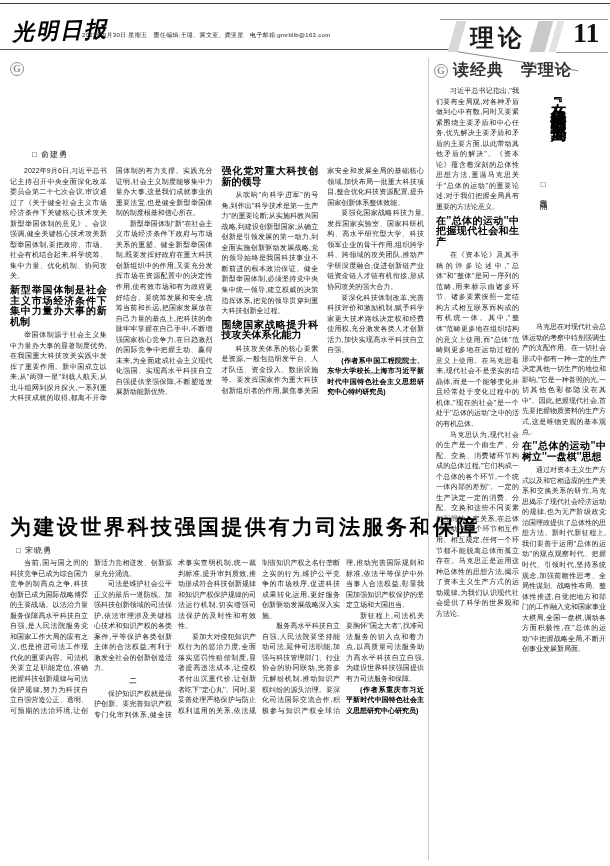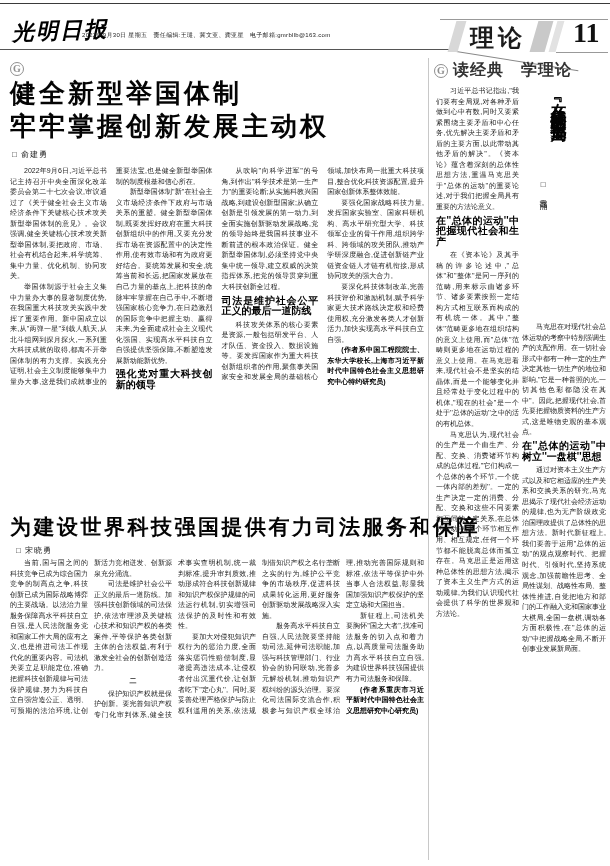--- a/index.html
+++ b/index.html
@@ -33,21 +33,21 @@
   .body-cols{font-size:7px;line-height:10.55px;text-align:justify;overflow:hidden;color:#1c1c1c;}
   .body-cols p{margin:0;text-indent:2em;}
   .body-cols p.sub{font-weight:bold;text-indent:0;margin:3px 0;font-size:10px;color:#000;}
   .body-cols p.marker{font-weight:bold;text-align:center;text-indent:0;margin:2px 0;}
   .body-cols p.endnote{font-weight:bold;color:#000;}
   
   .m-kicker{left:10px;top:62px;}
   .m-kicker-text{font-size:9.5px;font-weight:bold;color:#666;letter-spacing:.5px;}
   .m-title{left:10px;top:77px;font-family:"Liberation Serif","DejaVu Serif",serif;
            font-weight:900;font-size:26px;line-height:33px;letter-spacing:3px;color:#040404;}
-  .m-author{left:12px;top:149px;}
+  .m-author{left:32px;top:149px;}
   .m-body{left:10px;top:166px;width:414px;height:344px;column-count:4;column-gap:9px;}
   
   .b-title{left:10px;top:513px;font-family:"Liberation Serif","DejaVu Serif",serif;
            font-weight:900;font-size:21px;letter-spacing:2.5px;color:#040404;}
   .b-author{left:16px;top:545px;}
   .b-body{left:10px;top:558px;width:414px;height:300px;column-count:5;column-gap:6px;}
   
   .v-divider{left:428px;top:58px;width:1px;height:802px;background:#c8c8c8;}
   .s-kicker{left:434px;top:60px;}
   .s-kicker-text{font-size:16px;font-weight:bold;color:#333;letter-spacing:1px;text-align:right;}
@@ -74,35 +74,32 @@
   <div class="abs sec-band-l"></div>
   <div class="abs sec-title">理论</div>
   <div class="abs sec-band-r"></div>
   <div class="abs sec-band-r2"></div>
   <div class="abs page-num">11</div>
   <div class="abs sec-rule-bot"></div>
 
   <div class="abs kicker-row m-kicker">
     <span class="gicon">G</span>
   </div>
-  <div class="abs m-title">
-    <div>健全新型举国体制</div>
-    <div>牢牢掌握创新发展主动权</div>
-  </div>
   <div class="abs m-author author">
     <span>□</span>
     <span>俞建勇</span>
   </div>
   <div class="abs m-body body-cols">
     <p>2022年9月6日,习近平总书记主持召开中央全面深化改革委员会第二十七次会议,审议通过了《关于健全社会主义市场经济条件下关键核心技术攻关新型举国体制的意见》。会议强调,健全关键核心技术攻关新型举国体制,要把政府、市场、社会有机结合起来,科学统筹、集中力量、优化机制、协同攻关。</p>
+    <p class="sub">新型举国体制是社会主义市场经济条件下集中力量办大事的新机制</p>
     <p>举国体制源于社会主义集中力量办大事的显著制度优势,在我国重大科技攻关实践中发挥了重要作用。新中国成立以来,从''两弹一星''到载人航天,从北斗组网到探月探火,一系列重大科技成就的取得,都离不开举国体制的有力支撑。实践充分证明,社会主义制度能够集中力量办大事,这是我们成就事业的重要法宝,也是健全新型举国体制的制度根基和信心所在。</p>
     <p>新型举国体制''新''在社会主义市场经济条件下政府与市场关系的重塑。健全新型举国体制,既要发挥好政府在重大科技创新组织中的作用,又要充分发挥市场在资源配置中的决定性作用,使有效市场和有为政府更好结合。要统筹发展和安全,统筹当前和长远,把国家发展放在自己力量的基点上,把科技的命脉牢牢掌握在自己手中,不断增强国家核心竞争力,在日趋激烈的国际竞争中把握主动、赢得未来,为全面建成社会主义现代化强国、实现高水平科技自立自强提供坚强保障,不断塑造发展新动能新优势。</p>
     <p class="sub">强化党对重大科技创新的领导</p>
     <p>从吹响''向科学进军''的号角,到作出''科学技术是第一生产力''的重要论断;从实施科教兴国战略,到建设创新型国家;从确立创新是引领发展的第一动力,到全面实施创新驱动发展战略,党的领导始终是我国科技事业不断前进的根本政治保证。健全新型举国体制,必须坚持党中央集中统一领导,建立权威的决策指挥体系,把党的领导贯穿到重大科技创新全过程。</p>
-    <p class="sub">司法是维护社会公平正义的最后一道防线</p>
+    <p class="sub">围绕国家战略提升科技攻关体系化能力</p>
     <p>科技攻关体系的核心要素是资源,一般包括研发平台、人才队伍、资金投入、数据设施等。要发挥国家作为重大科技创新组织者的作用,聚焦事关国家安全和发展全局的基础核心领域,加快布局一批重大科技项目,整合优化科技资源配置,提升国家创新体系整体效能。</p>
     <p>要强化国家战略科技力量,发挥国家实验室、国家科研机构、高水平研究型大学、科技领军企业的骨干作用,组织跨学科、跨领域的攻关团队,推动产学研深度融合,促进创新链产业链资金链人才链有机衔接,形成协同攻关的强大合力。</p>
     <p>要深化科技体制改革,完善科技评价和激励机制,赋予科学家更大技术路线决定权和经费使用权,充分激发各类人才创新活力,加快实现高水平科技自立自强。</p>
     <p class="endnote">(作者系中国工程院院士、东华大学校长,上海市习近平新时代中国特色社会主义思想研究中心特约研究员)</p>
   </div>
 
   <div class="abs b-title">为建设世界科技强国提供有力司法服务和保障</div>
   <div class="abs b-author author">
     <span>□</span>
     <span>宋晓勇</span>

